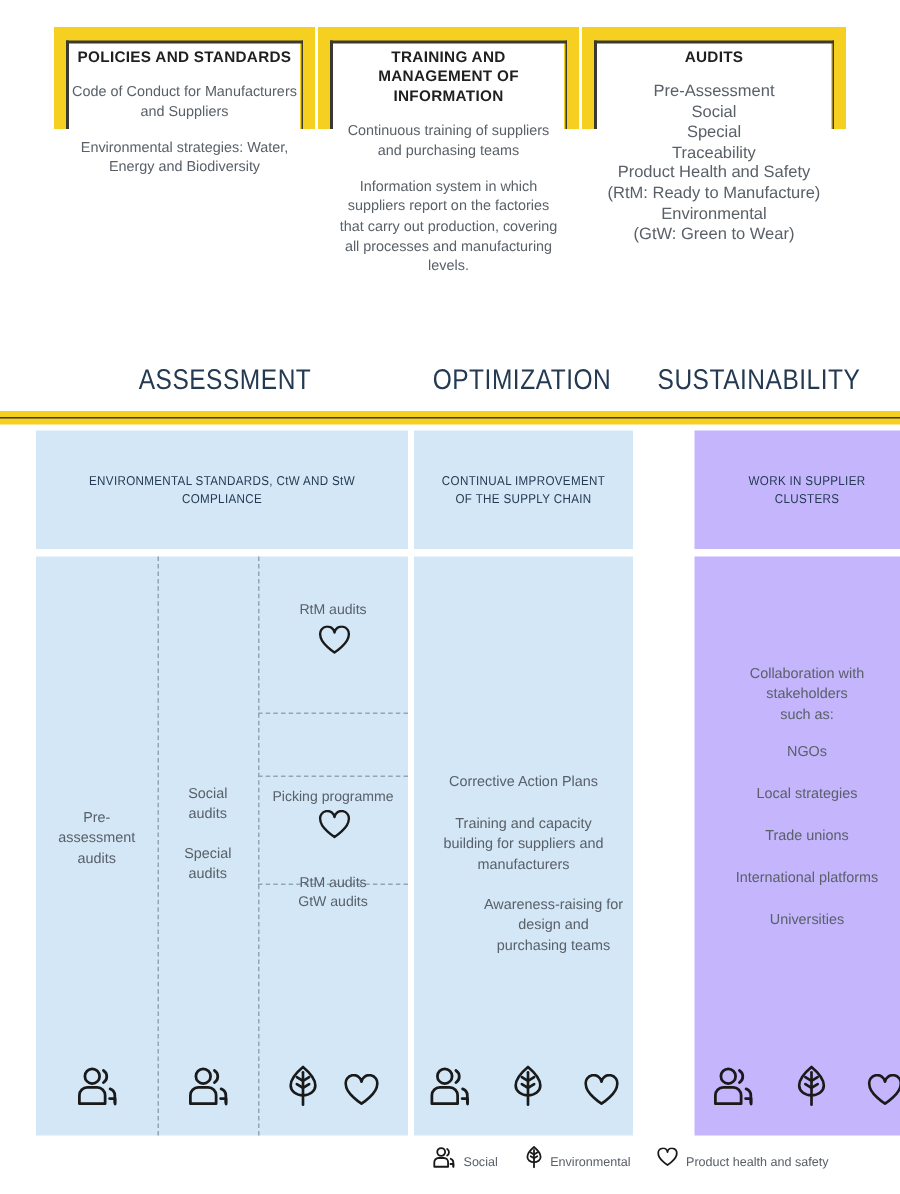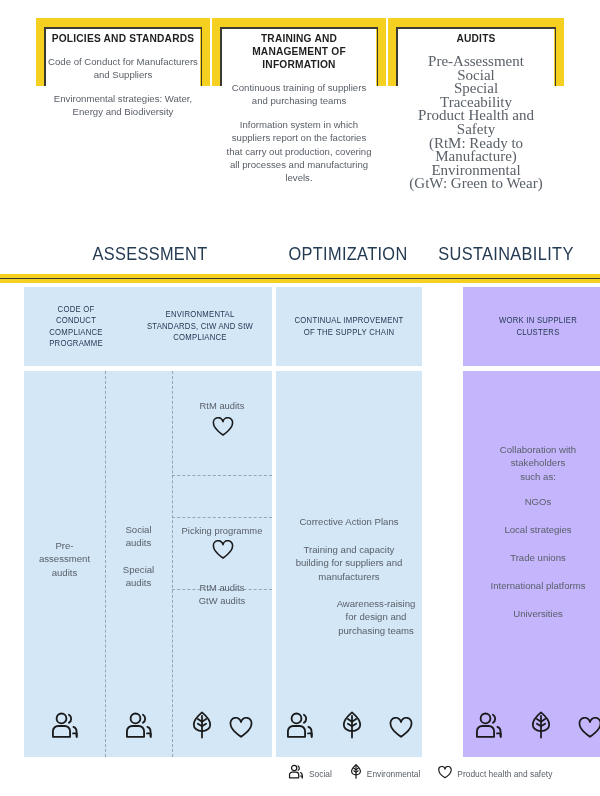--- a/index.html
+++ b/index.html
@@ -37,21 +37,21 @@
   }
 
   .panel-body{position:absolute;left:12px;right:12px;top:14px;text-align:center;}
   .panel-title{
     font-size:10.2px;font-weight:bold;color:#1f1f1f;letter-spacing:0.2px;
     line-height:13px;margin-bottom:10px;
   }
   .panel-para{
     font-size:9.6px;line-height:13.4px;color:#5a6068;margin-bottom:10px;
   }
-  .panel-list{font-size:15px;line-height:13.6px;color:#5a6068;font-family:Liberation Serif, serif;}
+  .panel-list{font-size:11px;line-height:13.6px;color:#5a6068;}
 
   
   #phase-titles{position:absolute;left:0;top:243px;width:600px;height:28px;}
   .phase-title{
     position:absolute;top:0;
     font-size:19px;color:#233a52;letter-spacing:0.4px;
     font-family:"Liberation Sans Narrow","Liberation Sans",sans-serif;
     transform:scaleX(0.86);transform-origin:center top;
     white-space:nowrap;text-align:center;
   }
@@ -159,23 +159,20 @@
 
 <div id="yellow-bar">
   <div class="bar-rule"></div>
 </div>
 
 <div id="matrix">
 
   <div class="col" style="left:24px;width:248px;">
     <div class="col-head light">
       <div style="display:flex;width:100%;height:100%;">
-        <div style="flex:0 0 104px;display:flex;align-items:center;justify-content:center;">
-          <div class="col-head-inner">CODE OF CONDUCT COMPLIANCE PROGRAMME</div>
-        </div>
         <div style="flex:1;display:flex;align-items:center;justify-content:flex-start;">
           <div class="col-head-inner">ENVIRONMENTAL STANDARDS, CtW AND StW COMPLIANCE</div>
         </div>
       </div>
     </div>
 
     <div class="col-body light">
 
       <div class="vdash" style="left:81px;"></div>
       <div class="vdash" style="left:148px;"></div>
@@ -244,21 +241,21 @@
     </div>
   </div>
 
   <div class="col" style="left:276px;width:146px;">
     <div class="col-head light">
       <div class="col-head-inner">CONTINUAL IMPROVEMENT OF THE SUPPLY CHAIN</div>
     </div>
     <div class="col-body light">
       <div class="cell-text" style="top:144px;">Corrective Action Plans</div>
       <div class="cell-text" style="top:172px;padding:0 18px;width:auto;left:0;right:0;text-align:center;">Training and capacity building for suppliers and manufacturers</div>
-      <div class="cell-text" style="top:226px;padding:0 6px;width:auto;left:14px;right:0;margin-left:40px;">Awareness-raising for design and purchasing teams</div>
+      <div class="cell-text" style="top:226px;padding:0 6px;width:auto;left:0;right:0;margin-left:40px;">Awareness-raising for design and purchasing teams</div>
       <div class="icon-row">
         <span class="icon">
           <svg width="30" height="28" viewBox="0 0 34 32" fill="none" stroke="#1a1a1a" stroke-width="2.1" stroke-linecap="round" stroke-linejoin="round">
             <circle cx="13" cy="8.5" r="5.6"></circle>
             <path d="M3.2 29.5 v-6.4 a6 6 0 0 1 6-6 h7.6 a6 6 0 0 1 6 6 v6.4 z"></path>
             <path d="M21.5 4.2 a5.4 5.4 0 0 1 0 9.2"></path>
             <path d="M26.6 18.2 a5.4 5.4 0 0 1 3.6 5 v5.4"></path>
             <path d="M26.2 25.6 h4.2 v4.2"></path>
           </svg>
         </span>

